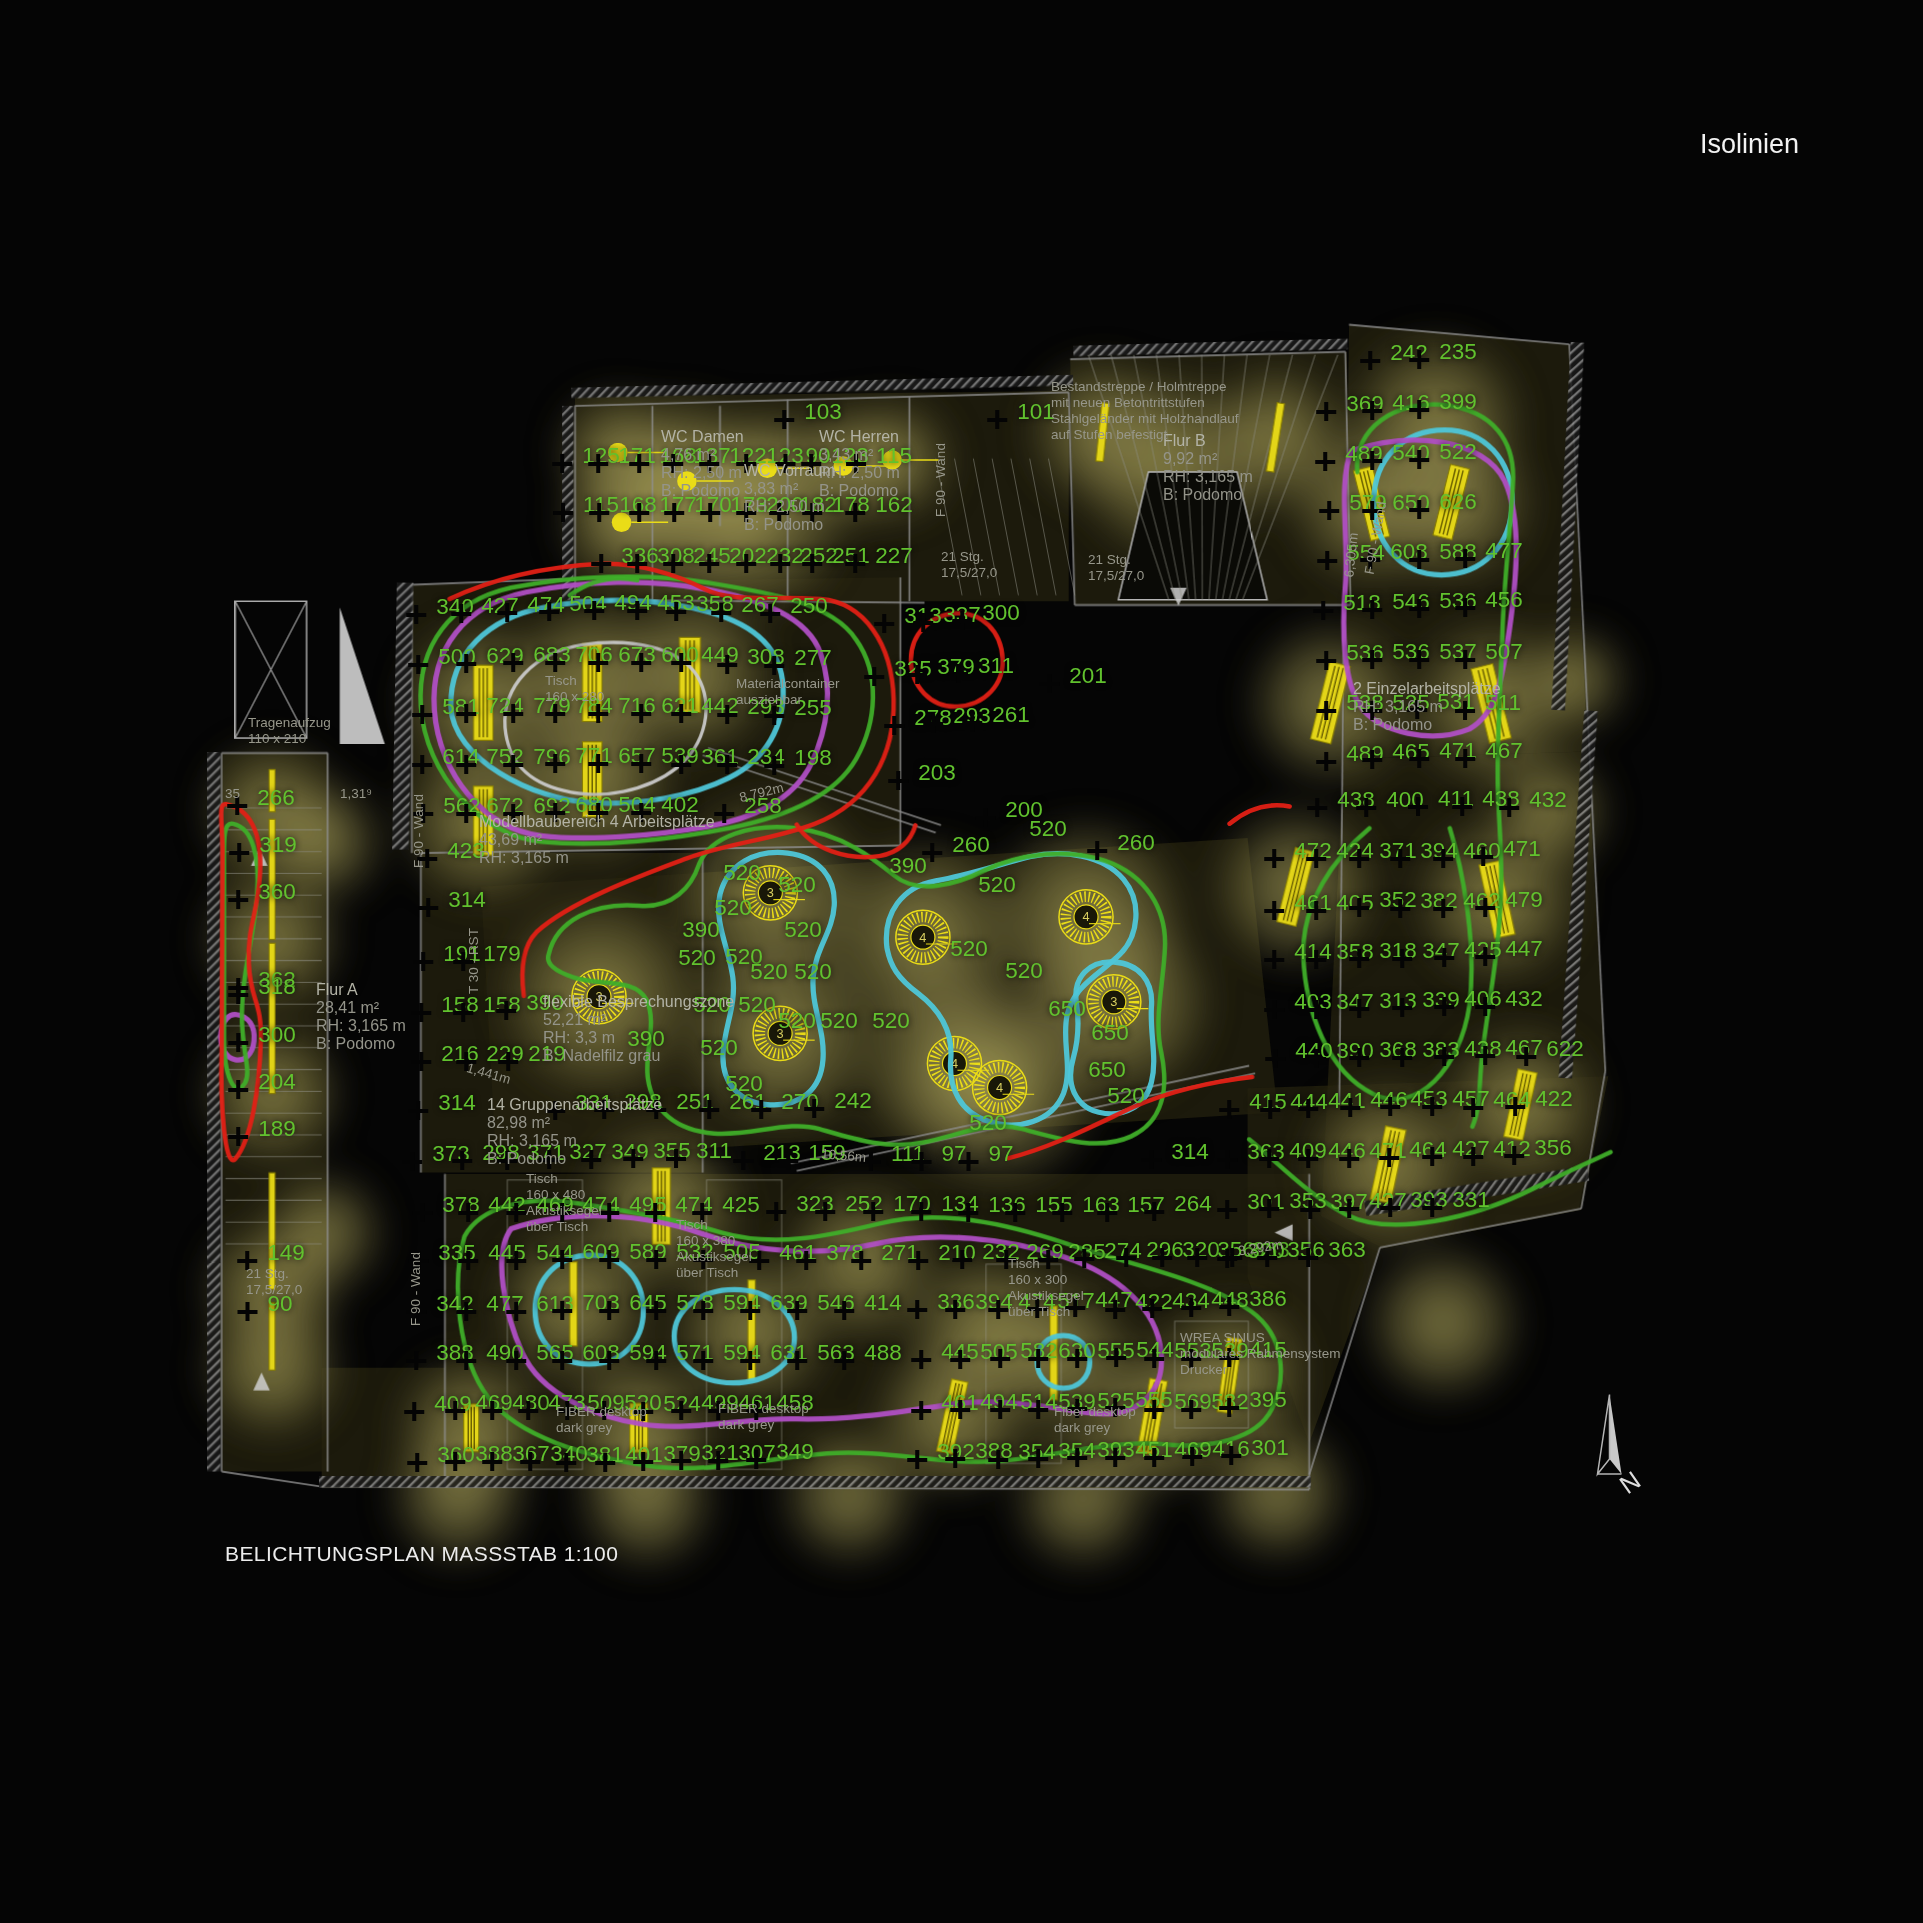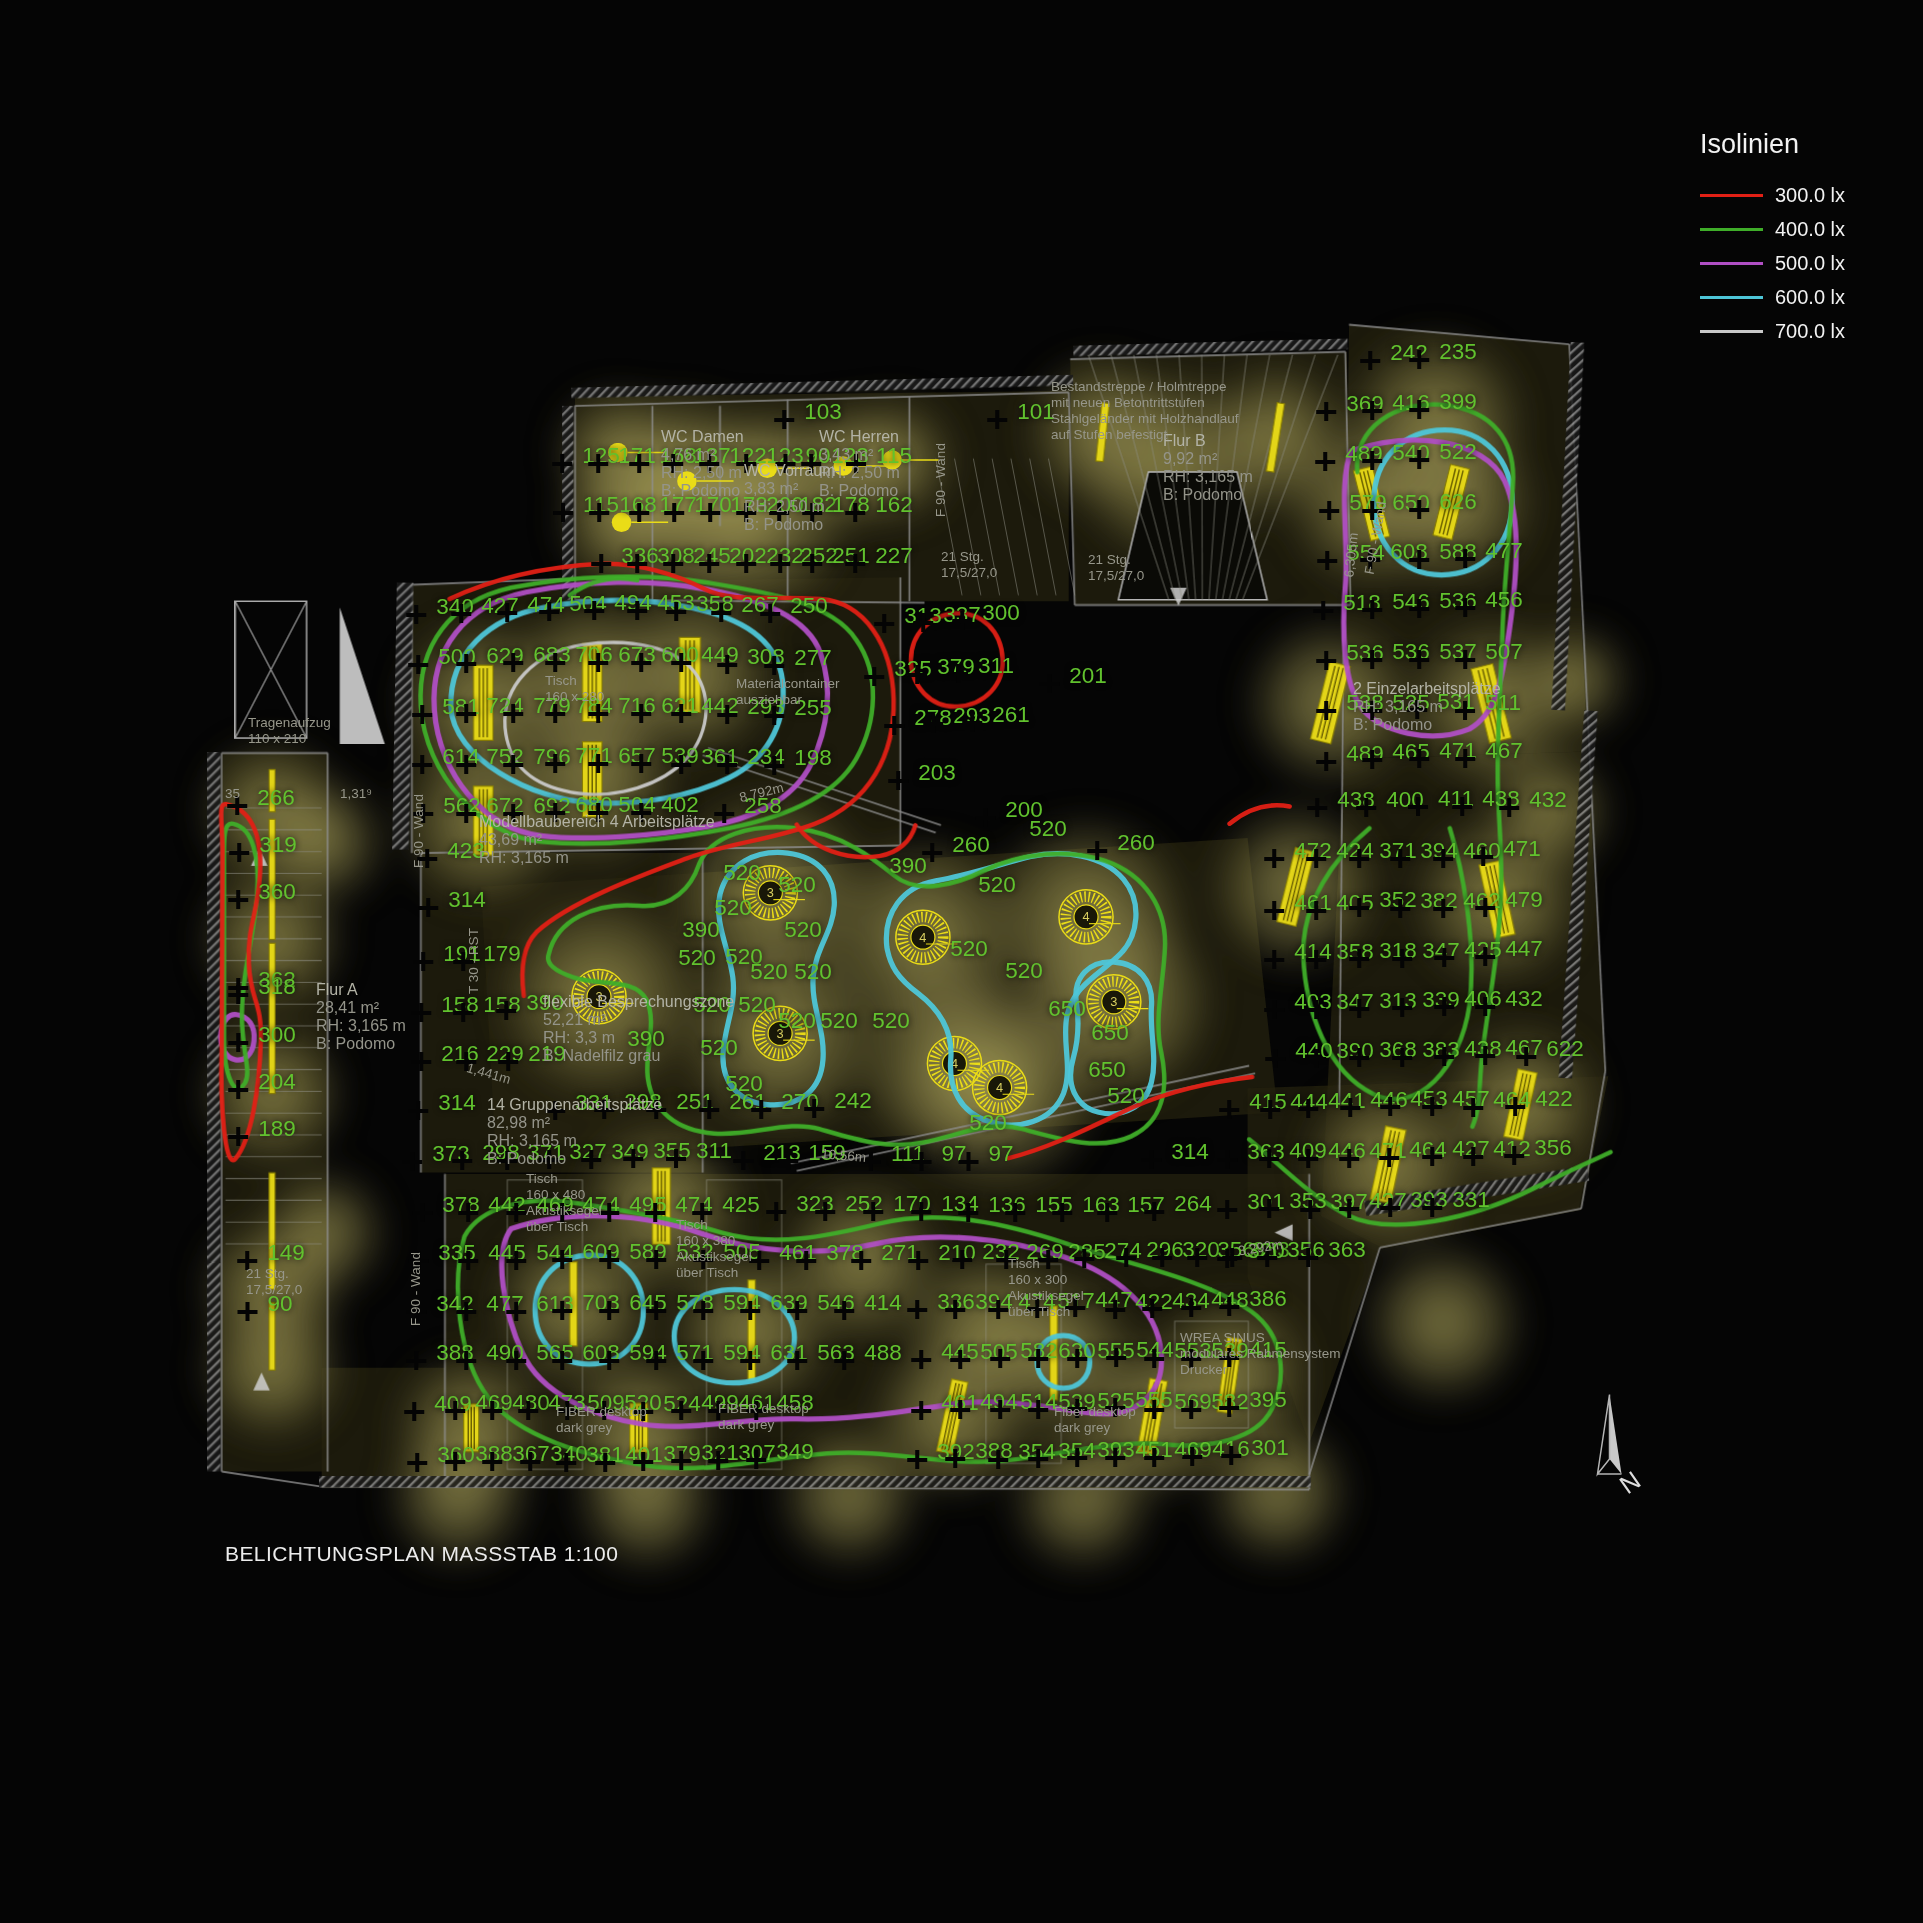--- a/index.html
+++ b/index.html
@@ -1038,42 +1038,20 @@
       <div class="ann" style="left: 340px; top: 786px;">
         <div>1,31⁹</div>
       </div>
       <div class="ann" style="left: 225px; top: 786px;">
         <div>35</div>
       </div>
     </div>
 
   <div id="legend">
     <div class="legend-title">Isolinien</div>
-    <div id="legend-entries">
-        <div class="legend-row">
-          <span class="legend-line" style="background: rgb(226, 32, 21);"></span>
-          <span class="legend-label">300.0 lx</span>
-        </div>
-        <div class="legend-row">
-          <span class="legend-line" style="background: rgb(63, 174, 41);"></span>
-          <span class="legend-label">400.0 lx</span>
-        </div>
-        <div class="legend-row">
-          <span class="legend-line" style="background: rgb(176, 79, 196);"></span>
-          <span class="legend-label">500.0 lx</span>
-        </div>
-        <div class="legend-row">
-          <span class="legend-line" style="background: rgb(78, 198, 216);"></span>
-          <span class="legend-label">600.0 lx</span>
-        </div>
-        <div class="legend-row">
-          <span class="legend-line" style="background: rgb(201, 201, 201);"></span>
-          <span class="legend-label">700.0 lx</span>
-        </div>
-      </div>
   </div>
 
   <div id="plan-title">BELICHTUNGSPLAN MASSSTAB 1:100</div>
 
   <svg id="north" width="150" height="165" viewBox="0 0 200 220">
     <polygon points="42,26 58,132 42,112" fill="#c9c9c9"></polygon>
     <polygon points="42,26 26,132 42,112" fill="none" stroke="#b5b5b5" stroke-width="2"></polygon>
     <line x1="26" y1="132" x2="58" y2="132" stroke="#b5b5b5" stroke-width="2"></line>
     <text x="66" y="160" fill="#dddddd" font-size="34" transform="rotate(-35 66 160)">N</text>
   </svg>

